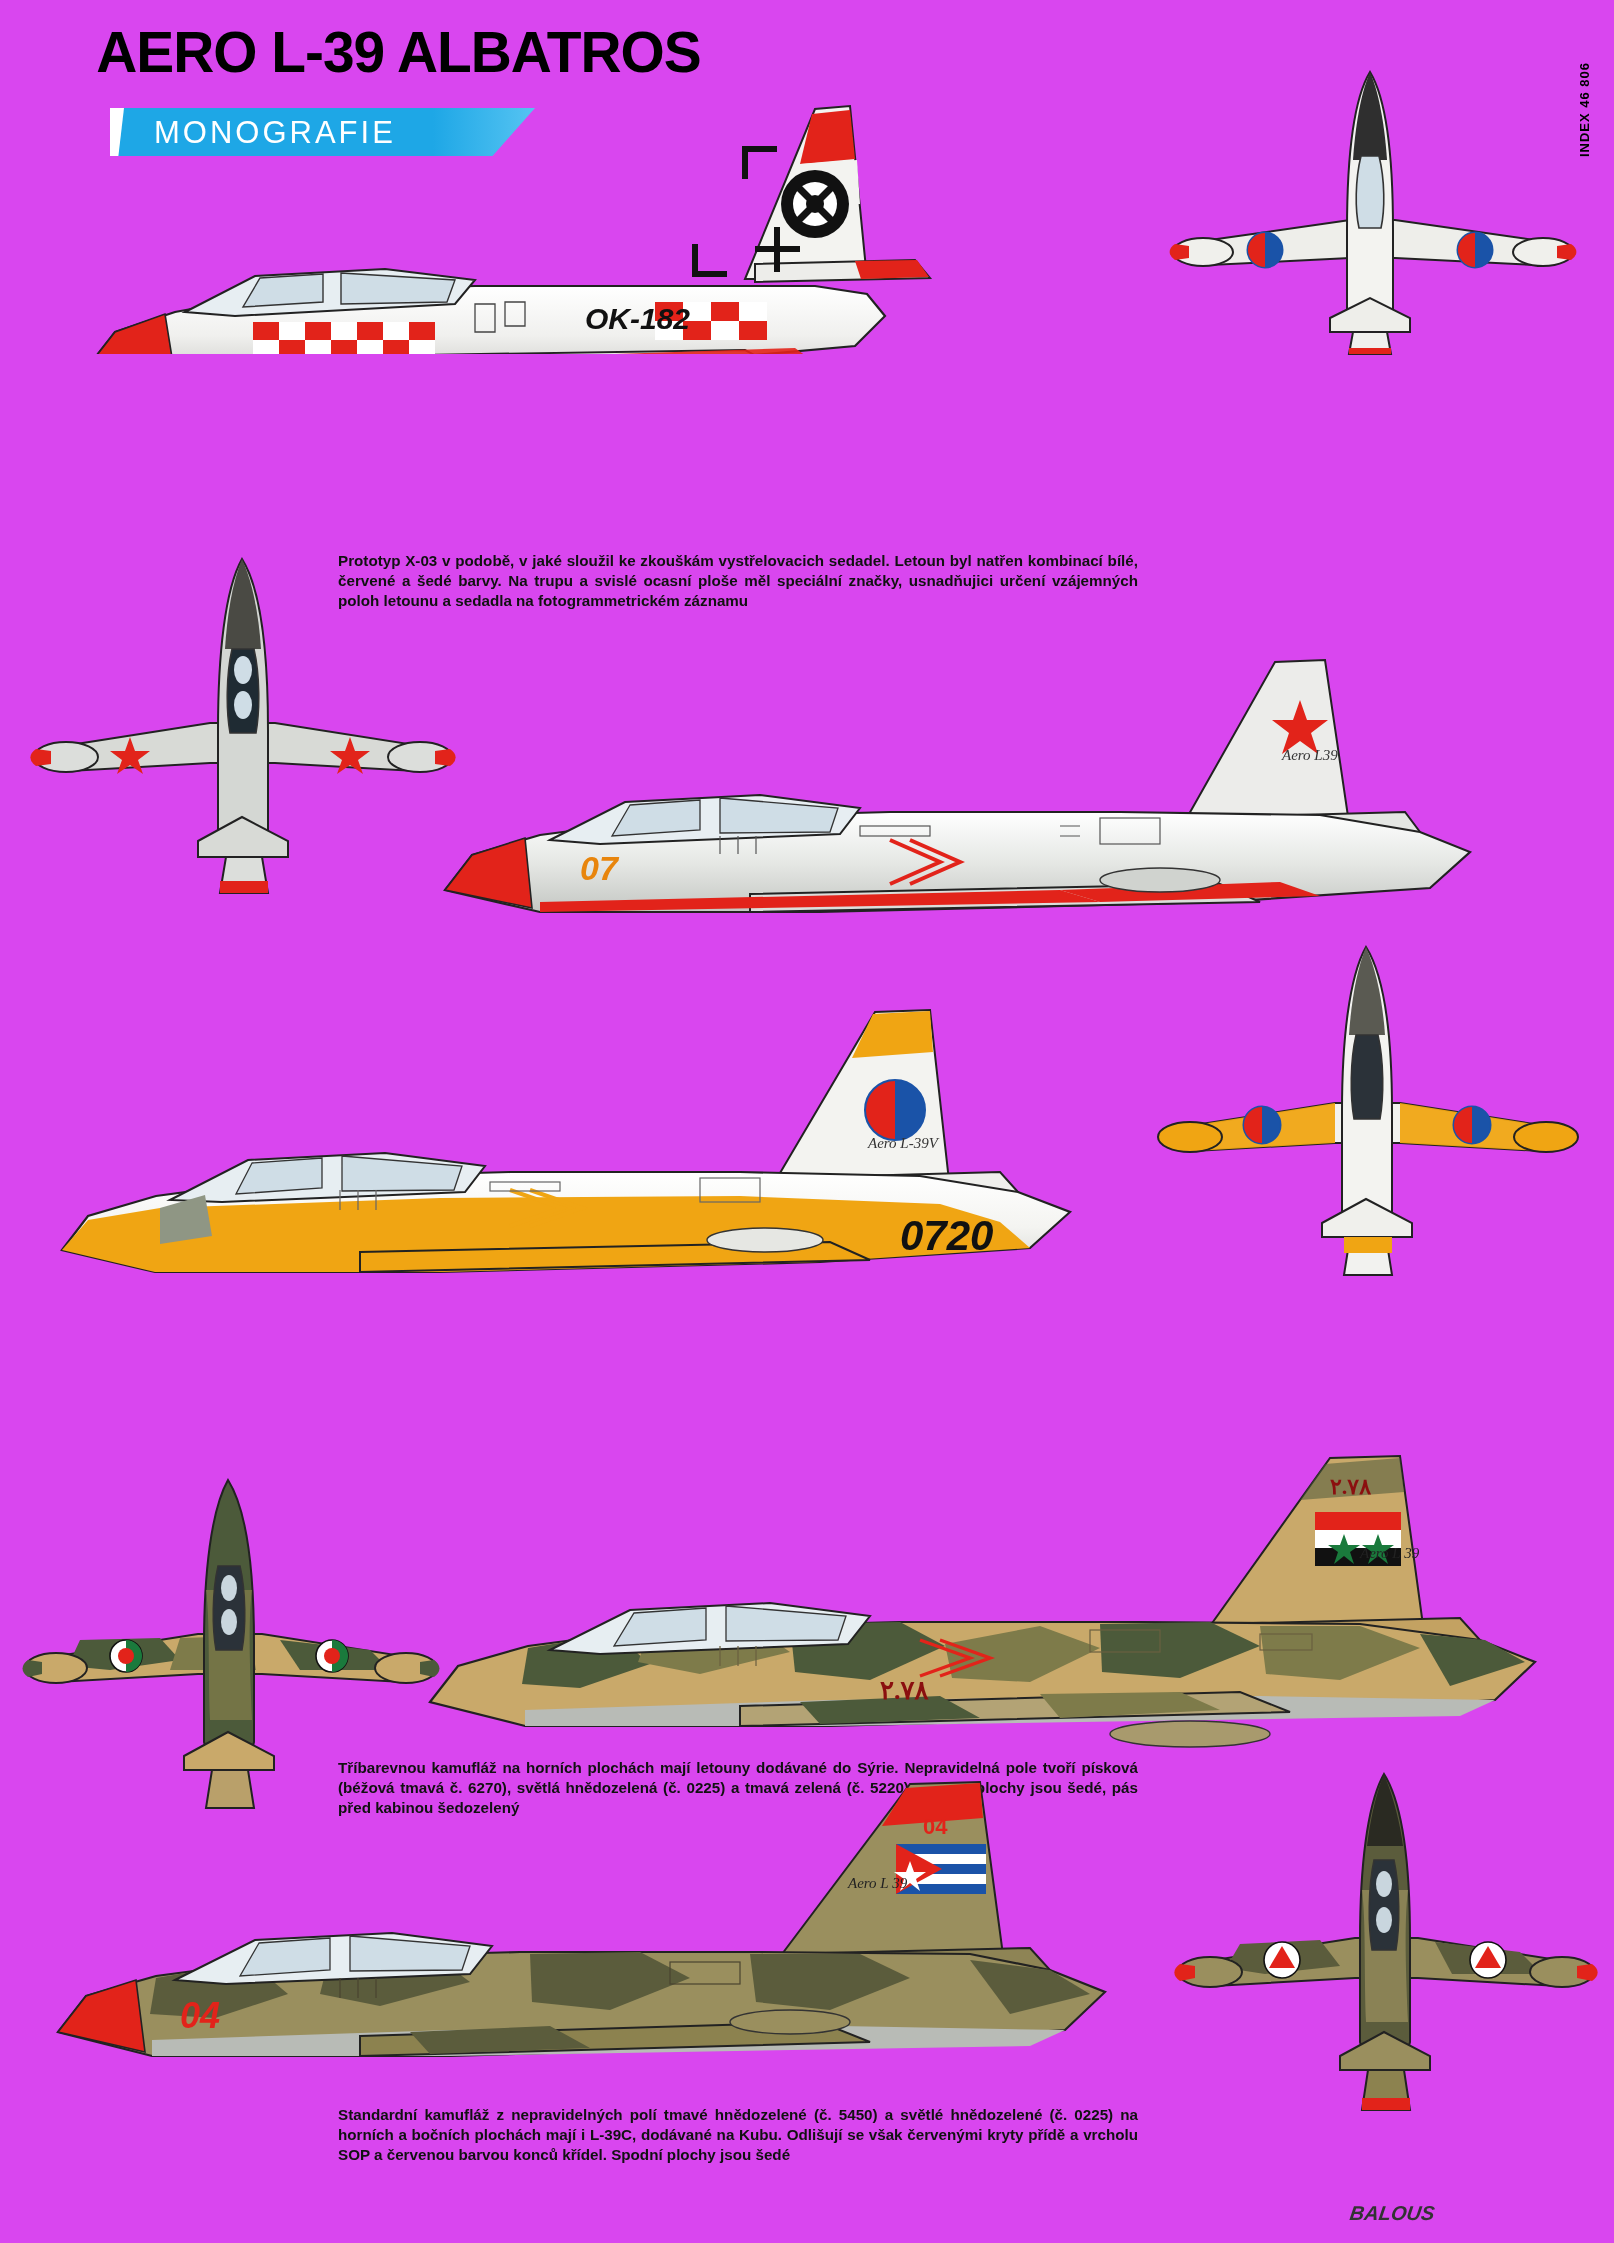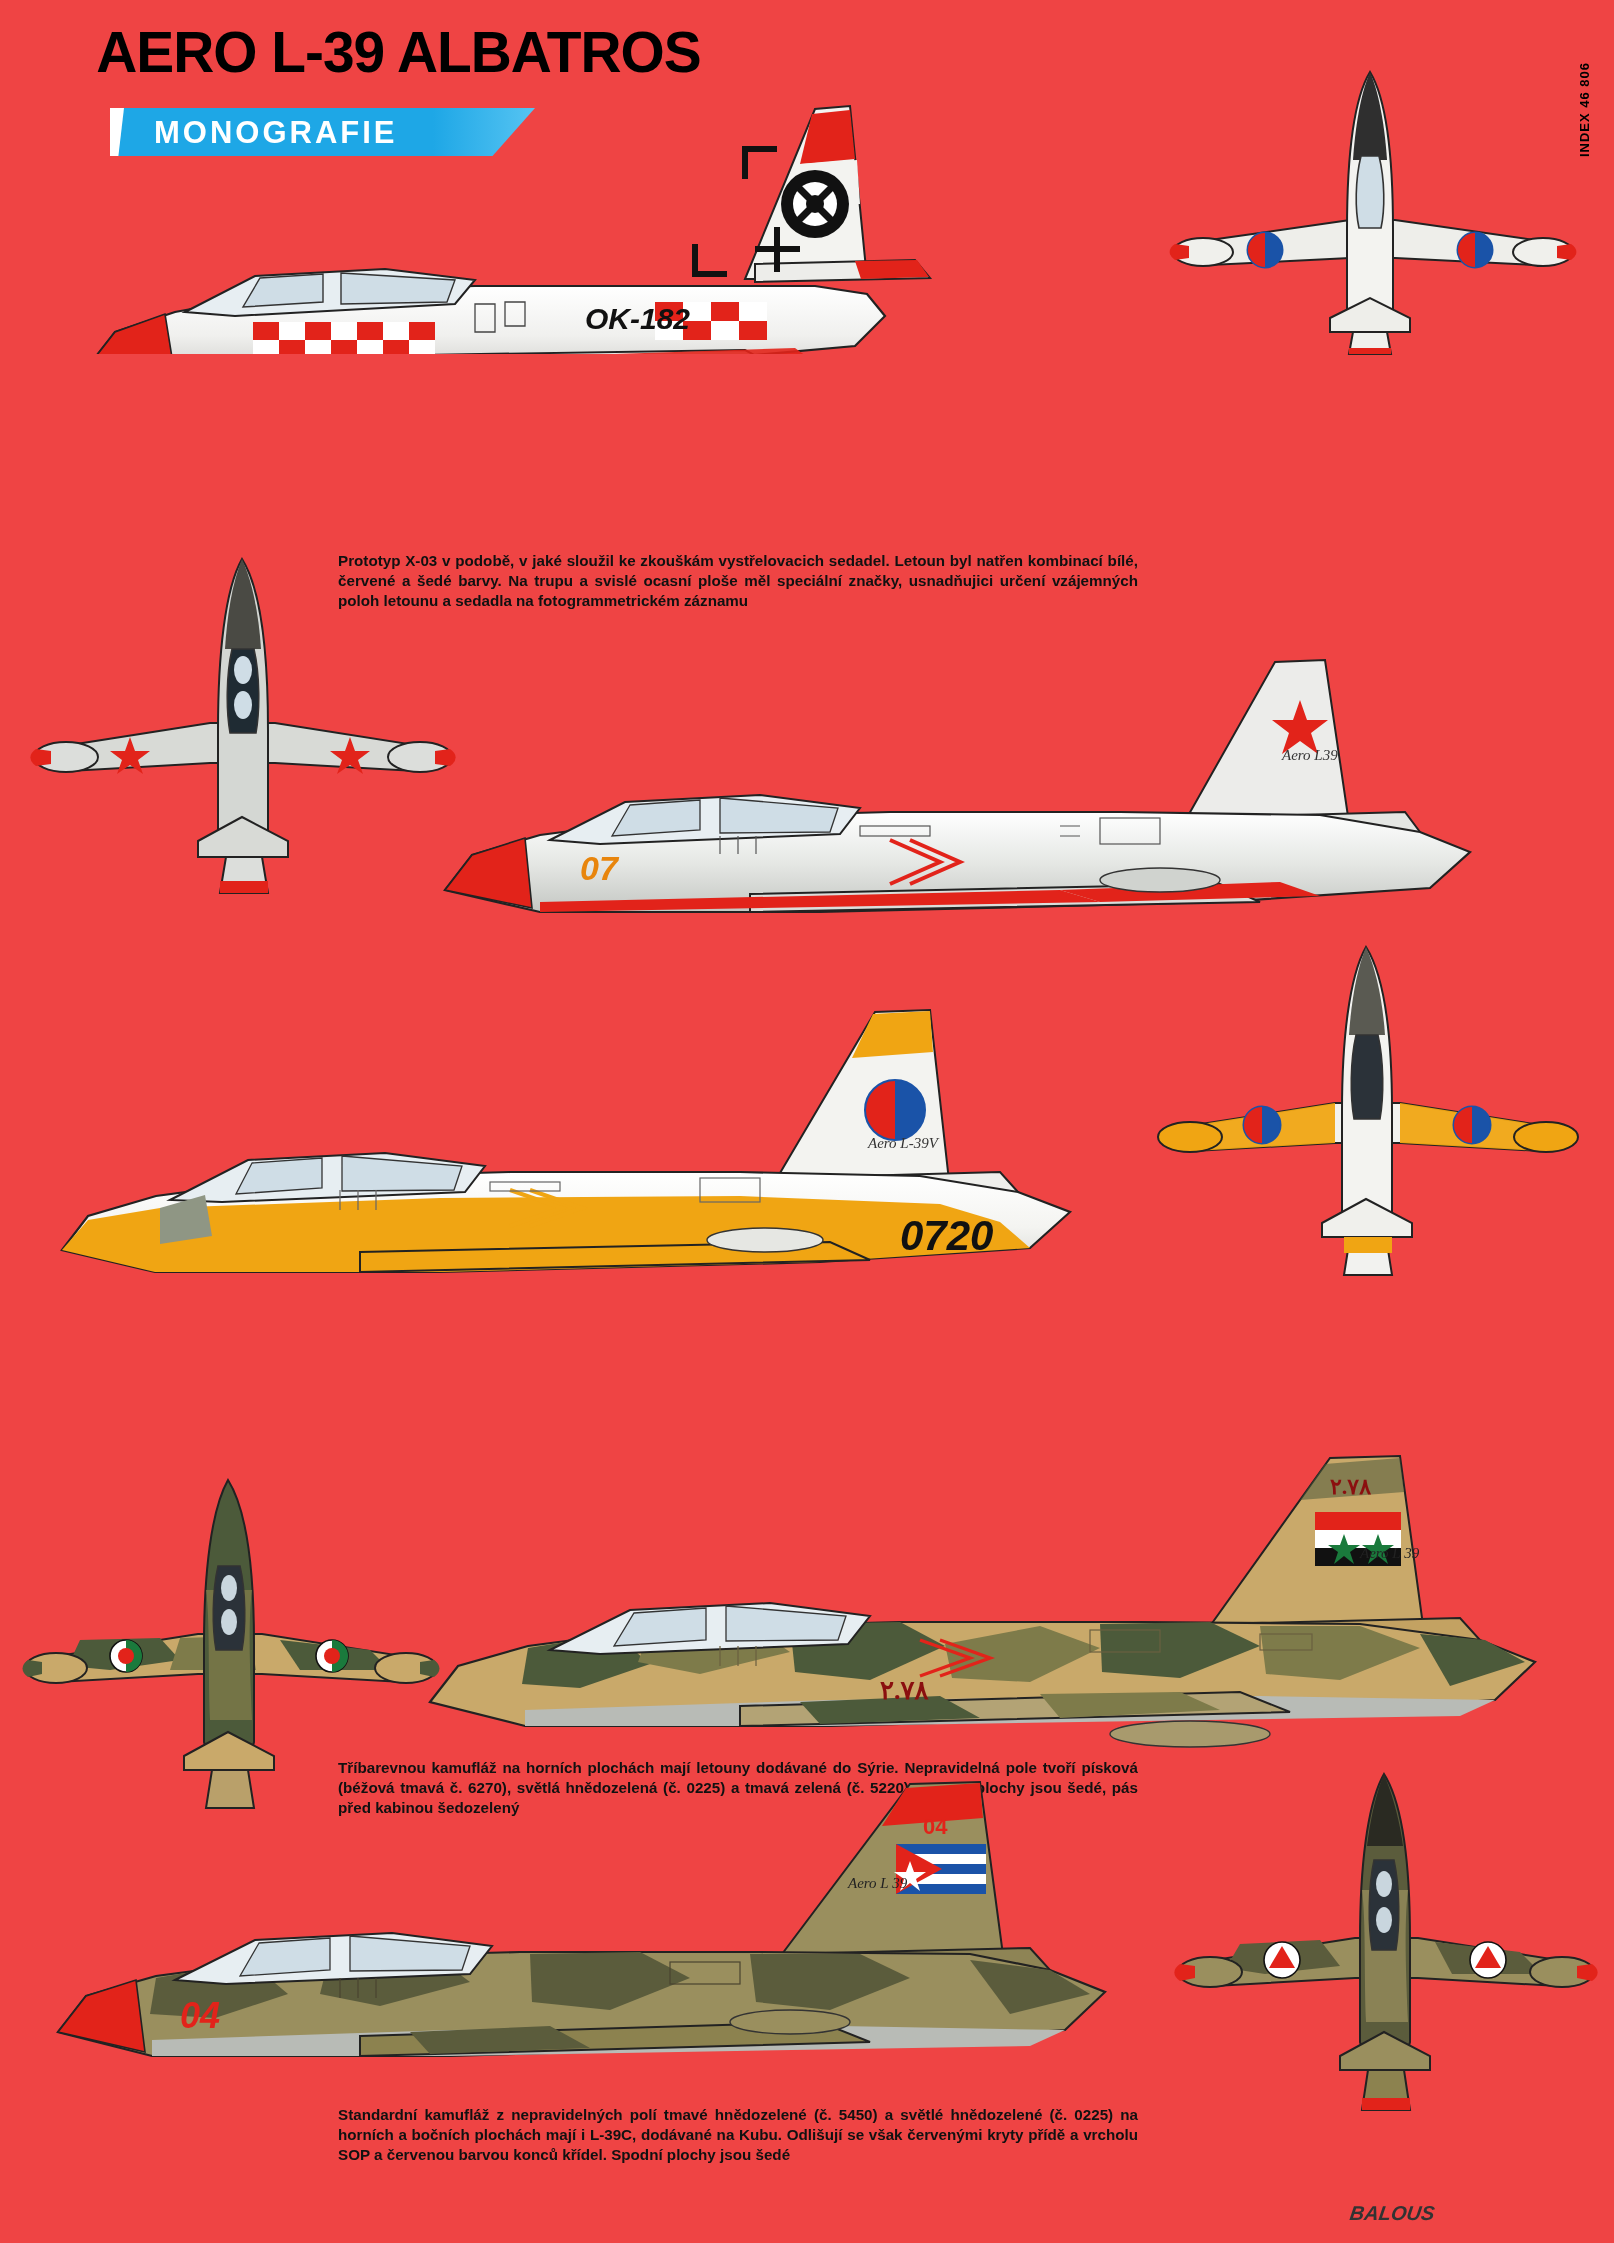--- a/index.html
+++ b/index.html
@@ -1,30 +1,30 @@
 <!DOCTYPE html>
 <html><head>
 <meta charset="utf-8">
 <style>
   html,body{margin:0;padding:0;background:#ffffff;}
   body{width:1614px;height:2243px;position:relative;overflow:hidden;
        font-family:"Liberation Sans",sans-serif;color:#000;}
-  .page{position:absolute;inset:0;background:#ef4444;}
+  .page{position:absolute;inset:0;background:#d946ef;}
 
   
   .title{position:absolute;left:90px;top:18px;font-size:58px;font-weight:bold;
          letter-spacing:-1px;font-family:"Liberation Sans",sans-serif;
          transform:scaleX(0.98);}
   .mono-wrap{position:absolute;left:110px;top:108px;width:425px;height:48px;}
   .mono-bg{position:absolute;left:0;top:0;width:100%;height:100%;
            background:linear-gradient(90deg,#1ea7e6 0%,#1ea7e6 76%,#56c4f2 100%);
            clip-path:polygon(0 0,100% 0,90% 100%,0 100%);}
   .mono-bg:before{content:"";position:absolute;left:0;top:0;width:14px;height:100%;
            background:#fff;clip-path:polygon(0 0,100% 0,60% 100%,0 100%);}
-  .mono-txt{position:absolute;left:44px;top:7px;font-size:31px;font-weight:bold;
+  .mono-txt{position:absolute;left:44px;top:7px;font-size:31px;font-weight:normal;
             color:#ffffff;letter-spacing:3px;}
   .index{position:absolute;right:22px;top:62px;font-size:13px;letter-spacing:1px;
          writing-mode:vertical-rl;transform:rotate(180deg);font-weight:bold;}
   .signature{position:absolute;right:180px;bottom:18px;font-size:20px;
              font-style:italic;font-weight:bold;color:#333;transform:skewX(-8deg);}
 
   
   .caption{position:absolute;font-size:15.2px;line-height:1.33;font-weight:bold;
            text-align:justify;color:#111;}
 

